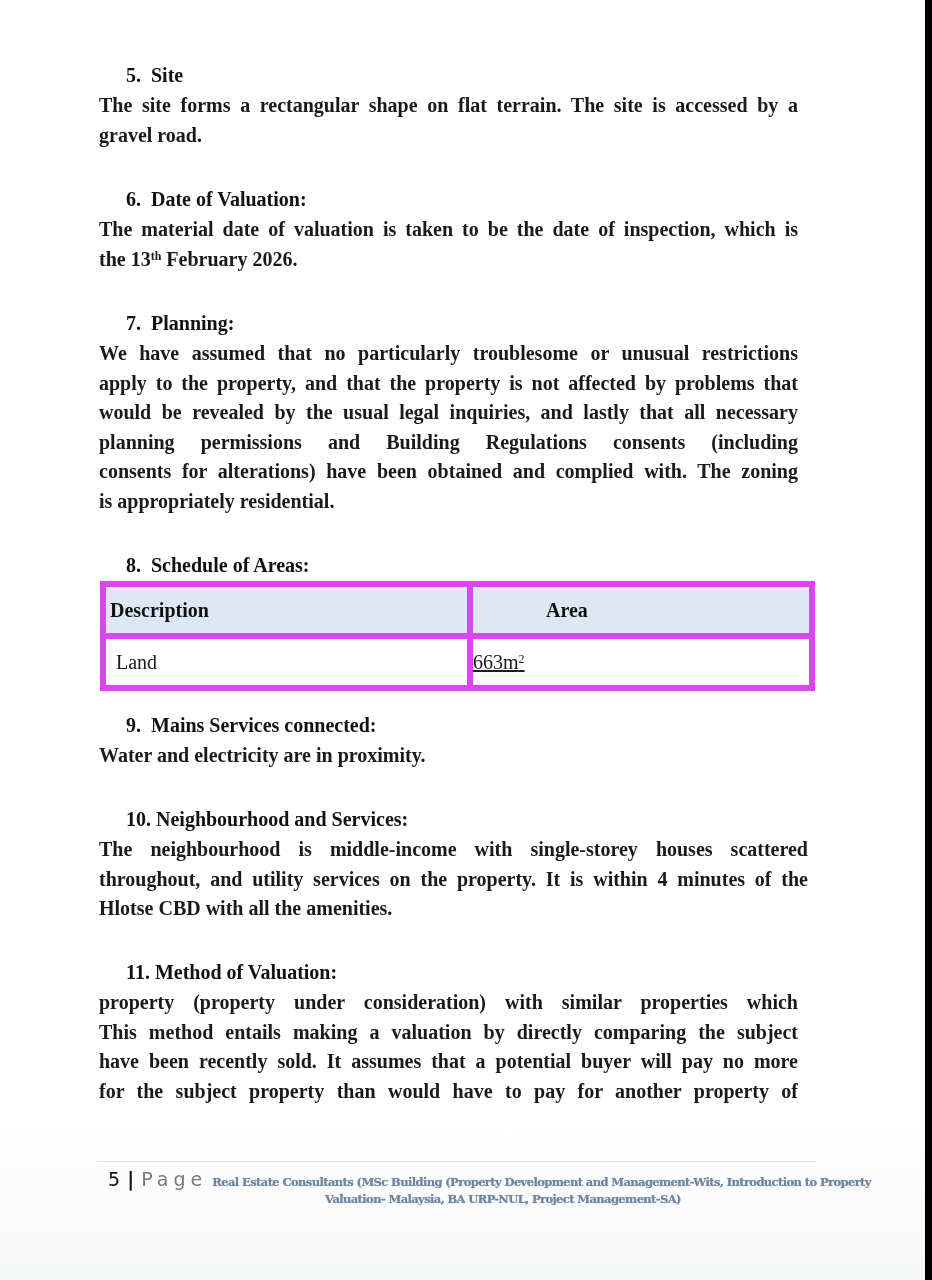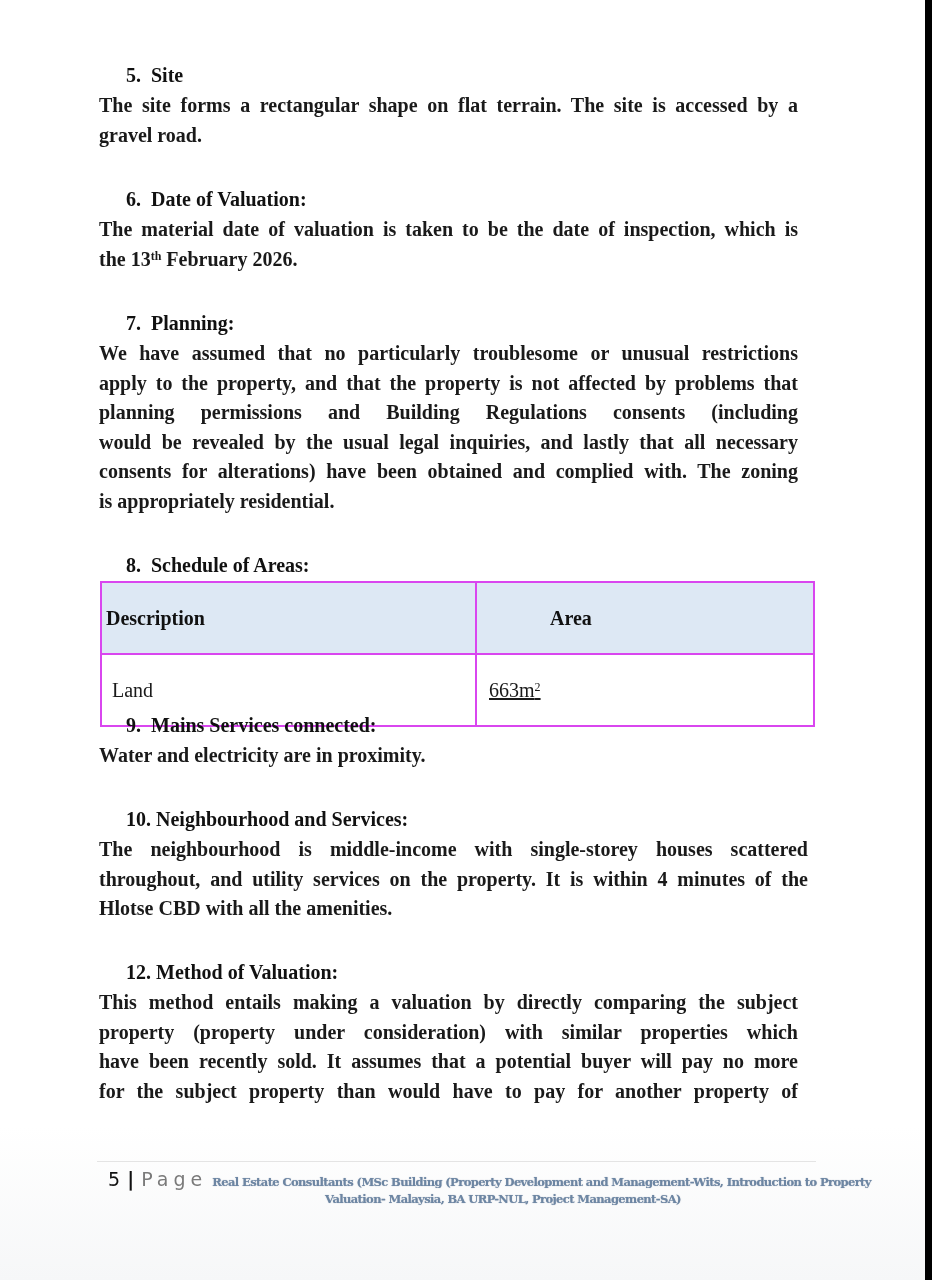--- a/index.html
+++ b/index.html
@@ -35,21 +35,21 @@
     .para .line { display: block; white-space: nowrap; }
     .para .line.just { text-align: justify; text-align-last: justify; white-space: normal; }
     sup { font-size: 12px; line-height: 0; vertical-align: 6px; }
 
     table.areas {
       position: absolute; left: 100px; top: 581px; width: 715px;
       border-collapse: collapse;
       font-family: "Liberation Serif", "DejaVu Serif", serif;
       font-size: 20px;
     }
-    table.areas th, table.areas td { border: 2px solid #d946ef; height: 46px; padding: 12px; }
+    table.areas th, table.areas td { border: 6px solid #d946ef; height: 46px; padding: 0; }
     table.areas th { background: #dde8f4; font-weight: bold; color: #111; }
     table.areas .col-desc { width: 357px; text-align: left; padding-left: 4px; }
     table.areas .col-area { text-align: left; padding-left: 73px; }
     table.areas td.desc { padding-left: 10px; text-align: left; }
     table.areas td.area { padding-right: 3px; text-decoration: underline; }
 
     .footer-rule {
       position: absolute; left: 97px; top: 1161px; width: 719px; height: 1px;
       background: #e4e4e4;
     }
@@ -95,22 +95,22 @@
     <span class="line"><span>the 13</span><sup>th</sup><span> February 2026.</span></span>
   </div>
 
   <div class="heading" style="top:311px;">
     <span>7.</span>&nbsp;
     <span>Planning:</span>
   </div>
   <div class="para" style="top:339px;">
     <span class="line just">We have assumed that no particularly troublesome or unusual restrictions</span>
     <span class="line just">apply to the property, and that the property is not affected by problems that</span>
+    <span class="line just">would be revealed by the usual legal inquiries, and lastly that all necessary</span>
     <span class="line just">planning permissions and Building Regulations consents (including</span>
-    <span class="line just">would be revealed by the usual legal inquiries, and lastly that all necessary</span>
     <span class="line just">consents for alterations) have been obtained and complied with. The zoning</span>
     <span class="line">is appropriately residential.</span>
   </div>
 
   <div class="heading" style="top:553px;">
     <span>8.</span>&nbsp;
     <span>Schedule of Areas:</span>
   </div>
   <table class="areas">
     <thead>
@@ -139,26 +139,26 @@
     <span>10.</span>
     <span>Neighbourhood and Services:</span>
   </div>
   <div class="para wide" style="top:835px;">
     <span class="line just">The neighbourhood is middle-income with single-storey houses scattered</span>
     <span class="line just">throughout, and utility services on the property. It is within 4 minutes of the</span>
     <span class="line">Hlotse CBD with all the amenities.</span>
   </div>
 
   <div class="heading" style="top:960px;">
-    <span>12.</span>
+    <span>11.</span>
     <span>Method of Valuation:</span>
   </div>
   <div class="para" style="top:988px;">
+    <span class="line just">property (property under consideration) with similar properties which</span>
     <span class="line just">This method entails making a valuation by directly comparing the subject</span>
-    <span class="line just">property (property under consideration) with similar properties which</span>
     <span class="line just">have been recently sold. It assumes that a potential buyer will pay no more</span>
     <span class="line just">for the subject property than would have to pay for another property of</span>
   </div>
 
   <div class="footer-rule"></div>
   <div class="footer">
     <div class="footer-line1">
       <span class="page-num">5</span>
       <span class="page-bar">|</span>
       <span class="page-word">Page</span>

